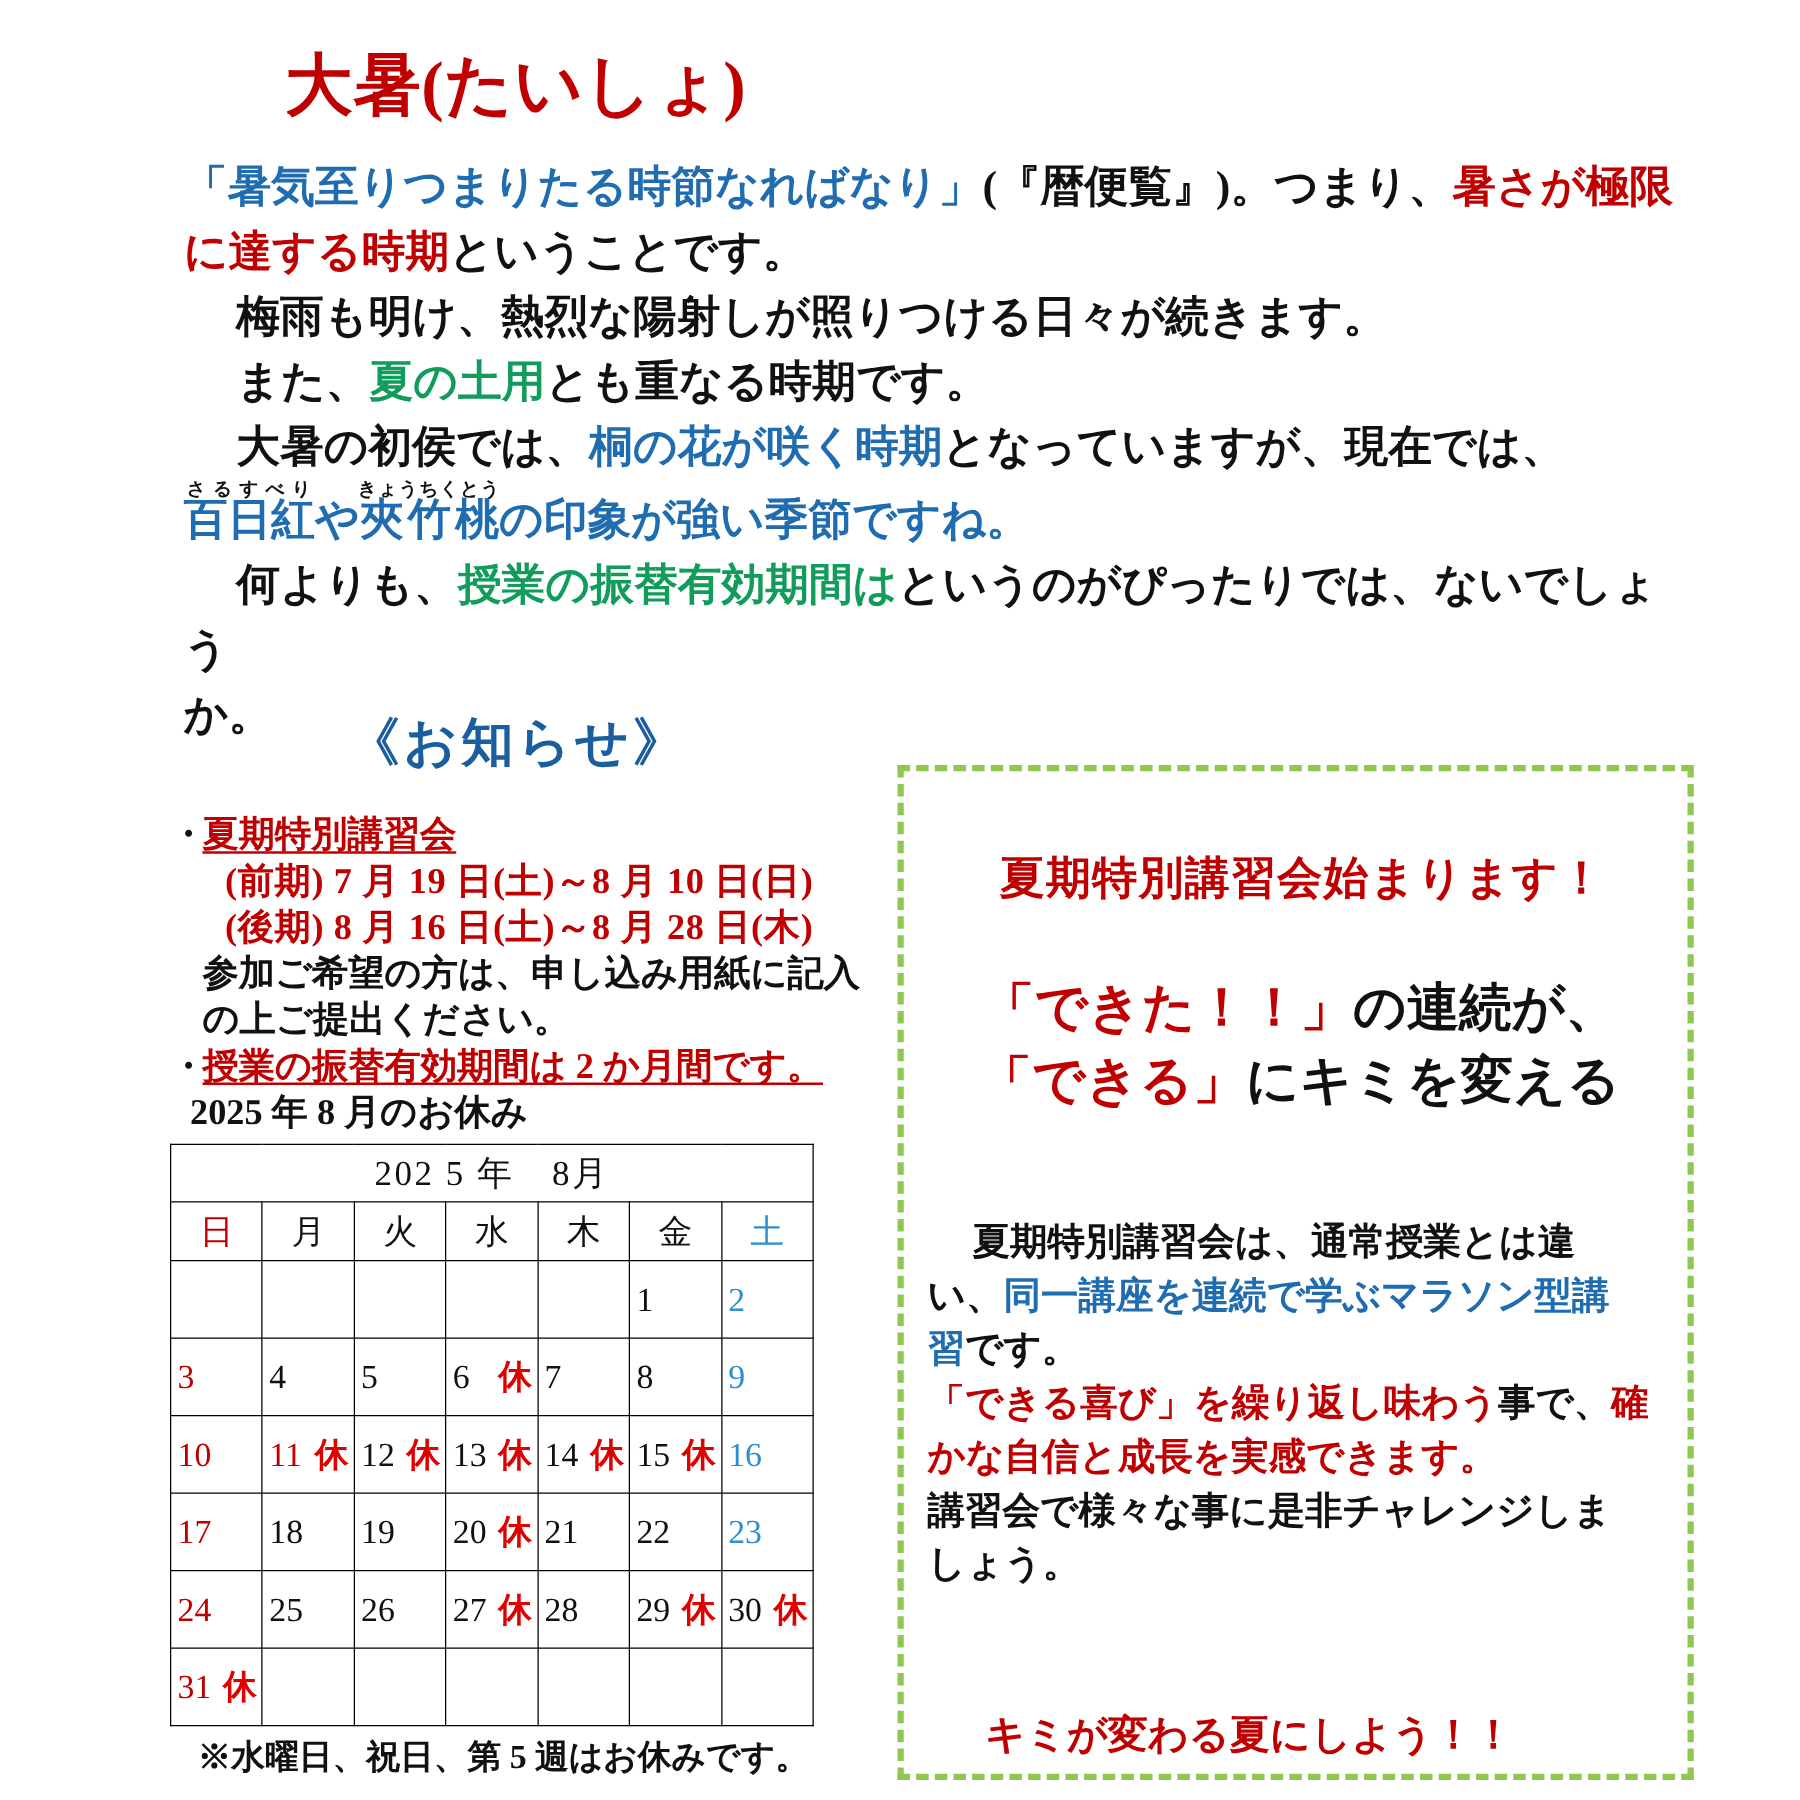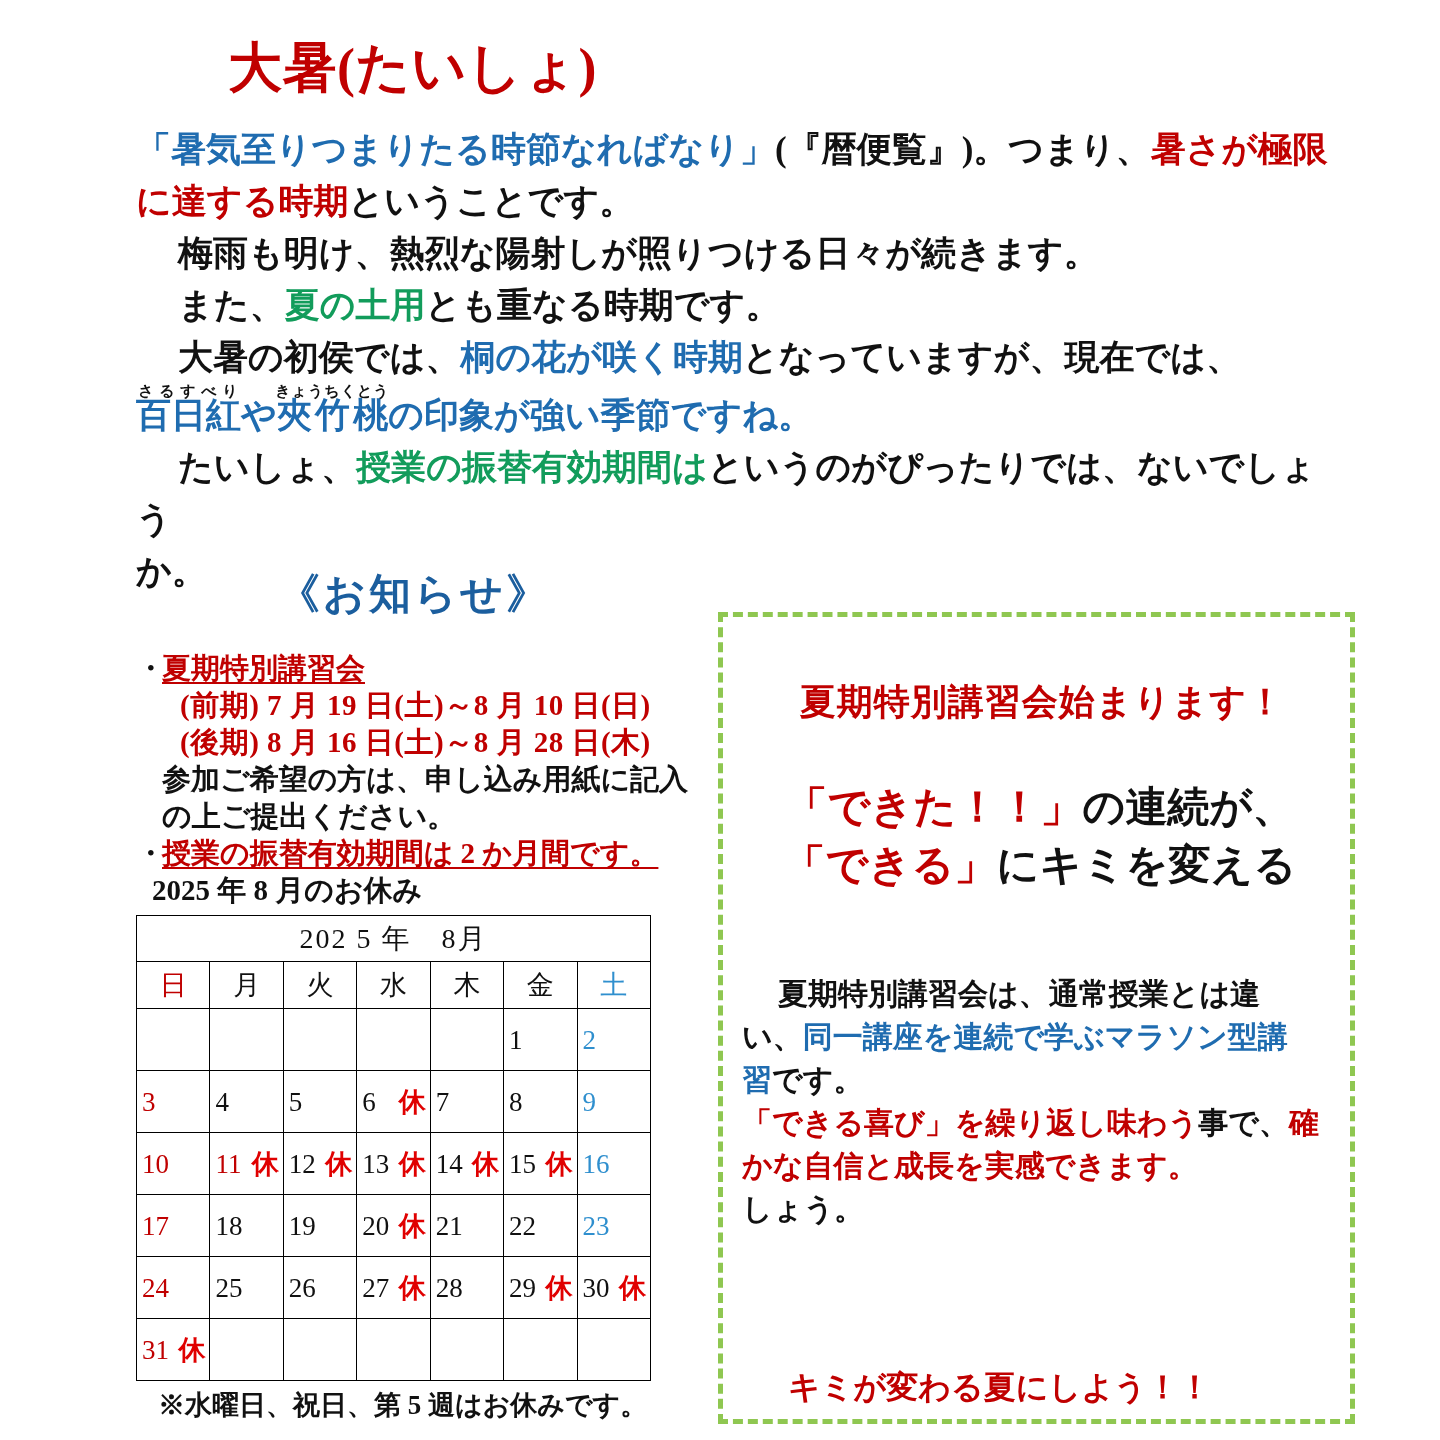--- a/index.html
+++ b/index.html
@@ -30,21 +30,21 @@
     font-size: 54px;
     font-weight: 700;
     color: #c00000;
     letter-spacing: 0.5px;
     white-space: nowrap;
   }
 
   
   .intro {
     position: absolute;
-    left: 136px;
+    left: 147px;
     top: 124px;
     width: 1210px;
     font-size: 35px;
     line-height: 52px;
     font-weight: 600;
     color: #111111;
     text-align: left;
   }
   .intro p {
     margin: 0;
@@ -263,21 +263,21 @@
 
   <div class="doc-title">大暑(たいしょ)</div>
 
   <div class="intro">
     <p><span class="c-blue">「暑気至りつまりたる時節なればなり」</span><span class="c-black">(『暦便覧』)。つまり、</span><span class="c-red">暑さが極限</span></p>
     <p><span class="c-red">に達する時期</span><span class="c-black">ということです。</span></p>
     <p class="ind"><span class="c-black">梅雨も明け、熱烈な陽射しが照りつける日々が続きます。</span></p>
     <p class="ind"><span class="c-black">また、</span><span class="c-green">夏の土用</span><span class="c-black">とも重なる時期です。</span></p>
     <p class="ind"><span class="c-black">大暑の初侯では、</span><span class="c-blue">桐の花が咲く時期</span><span class="c-black">となっていますが、現在では、</span></p>
     <p><ruby><span class="c-blue">百日紅</span><rt>さるすべり</rt></ruby><span class="c-blue">や</span><ruby><span class="c-blue">夾竹桃</span><rt>きょうちくとう</rt></ruby><span class="c-blue">の印象が強い季節ですね。</span></p>
-    <p class="ind"><span class="c-black">たいしょ、</span><span class="c-green">授業の振替有効期間は</span><span class="c-black">というのがぴったりでは、ないでしょう</span></p>
+    <p class="ind"><span class="c-black">何よりも、</span><span class="c-green">授業の振替有効期間は</span><span class="c-black">というのがぴったりでは、ないでしょう</span></p>
     <p><span class="c-black">か。</span></p>
   </div>
 
   <div class="oshirase-heading">《お知らせ》</div>
 
   <div class="notices">
 
     <div class="notice-item">
       <span class="bullet-dot">・</span>
       <div class="notice-head">夏期特別講習会</div>
@@ -450,18 +450,19 @@
     <div><span class="c-red">「できた！！」</span><span class="c-black">の連続が、</span></div>
     <div><span class="c-red">「できる」</span><span class="c-black">にキミを変える</span></div>
   </div>
 
   <div class="promo-body">
     <p class="ind"><span class="c-black">夏期特別講習会は、通常授業とは違</span></p>
     <p><span class="c-black">い、</span><span class="c-blue">同一講座を連続で学ぶマラソン型講</span></p>
     <p><span class="c-blue">習</span><span class="c-black">です。</span></p>
     <p><span class="c-red">「できる喜び」</span><span class="c-red">を繰り返し味わう</span><span class="c-black">事で、</span><span class="c-red">確</span></p>
     <p><span class="c-red">かな自信と成長を実感できます。</span></p>
+    <p><span class="c-black">講習会で様々な事に是非チャレンジしま</span></p>
     <p><span class="c-black">しょう。</span></p>
   </div>
 
   <div class="promo-final">キミが変わる夏にしよう！！</div>
 
 </div>
 
 </body></html>

